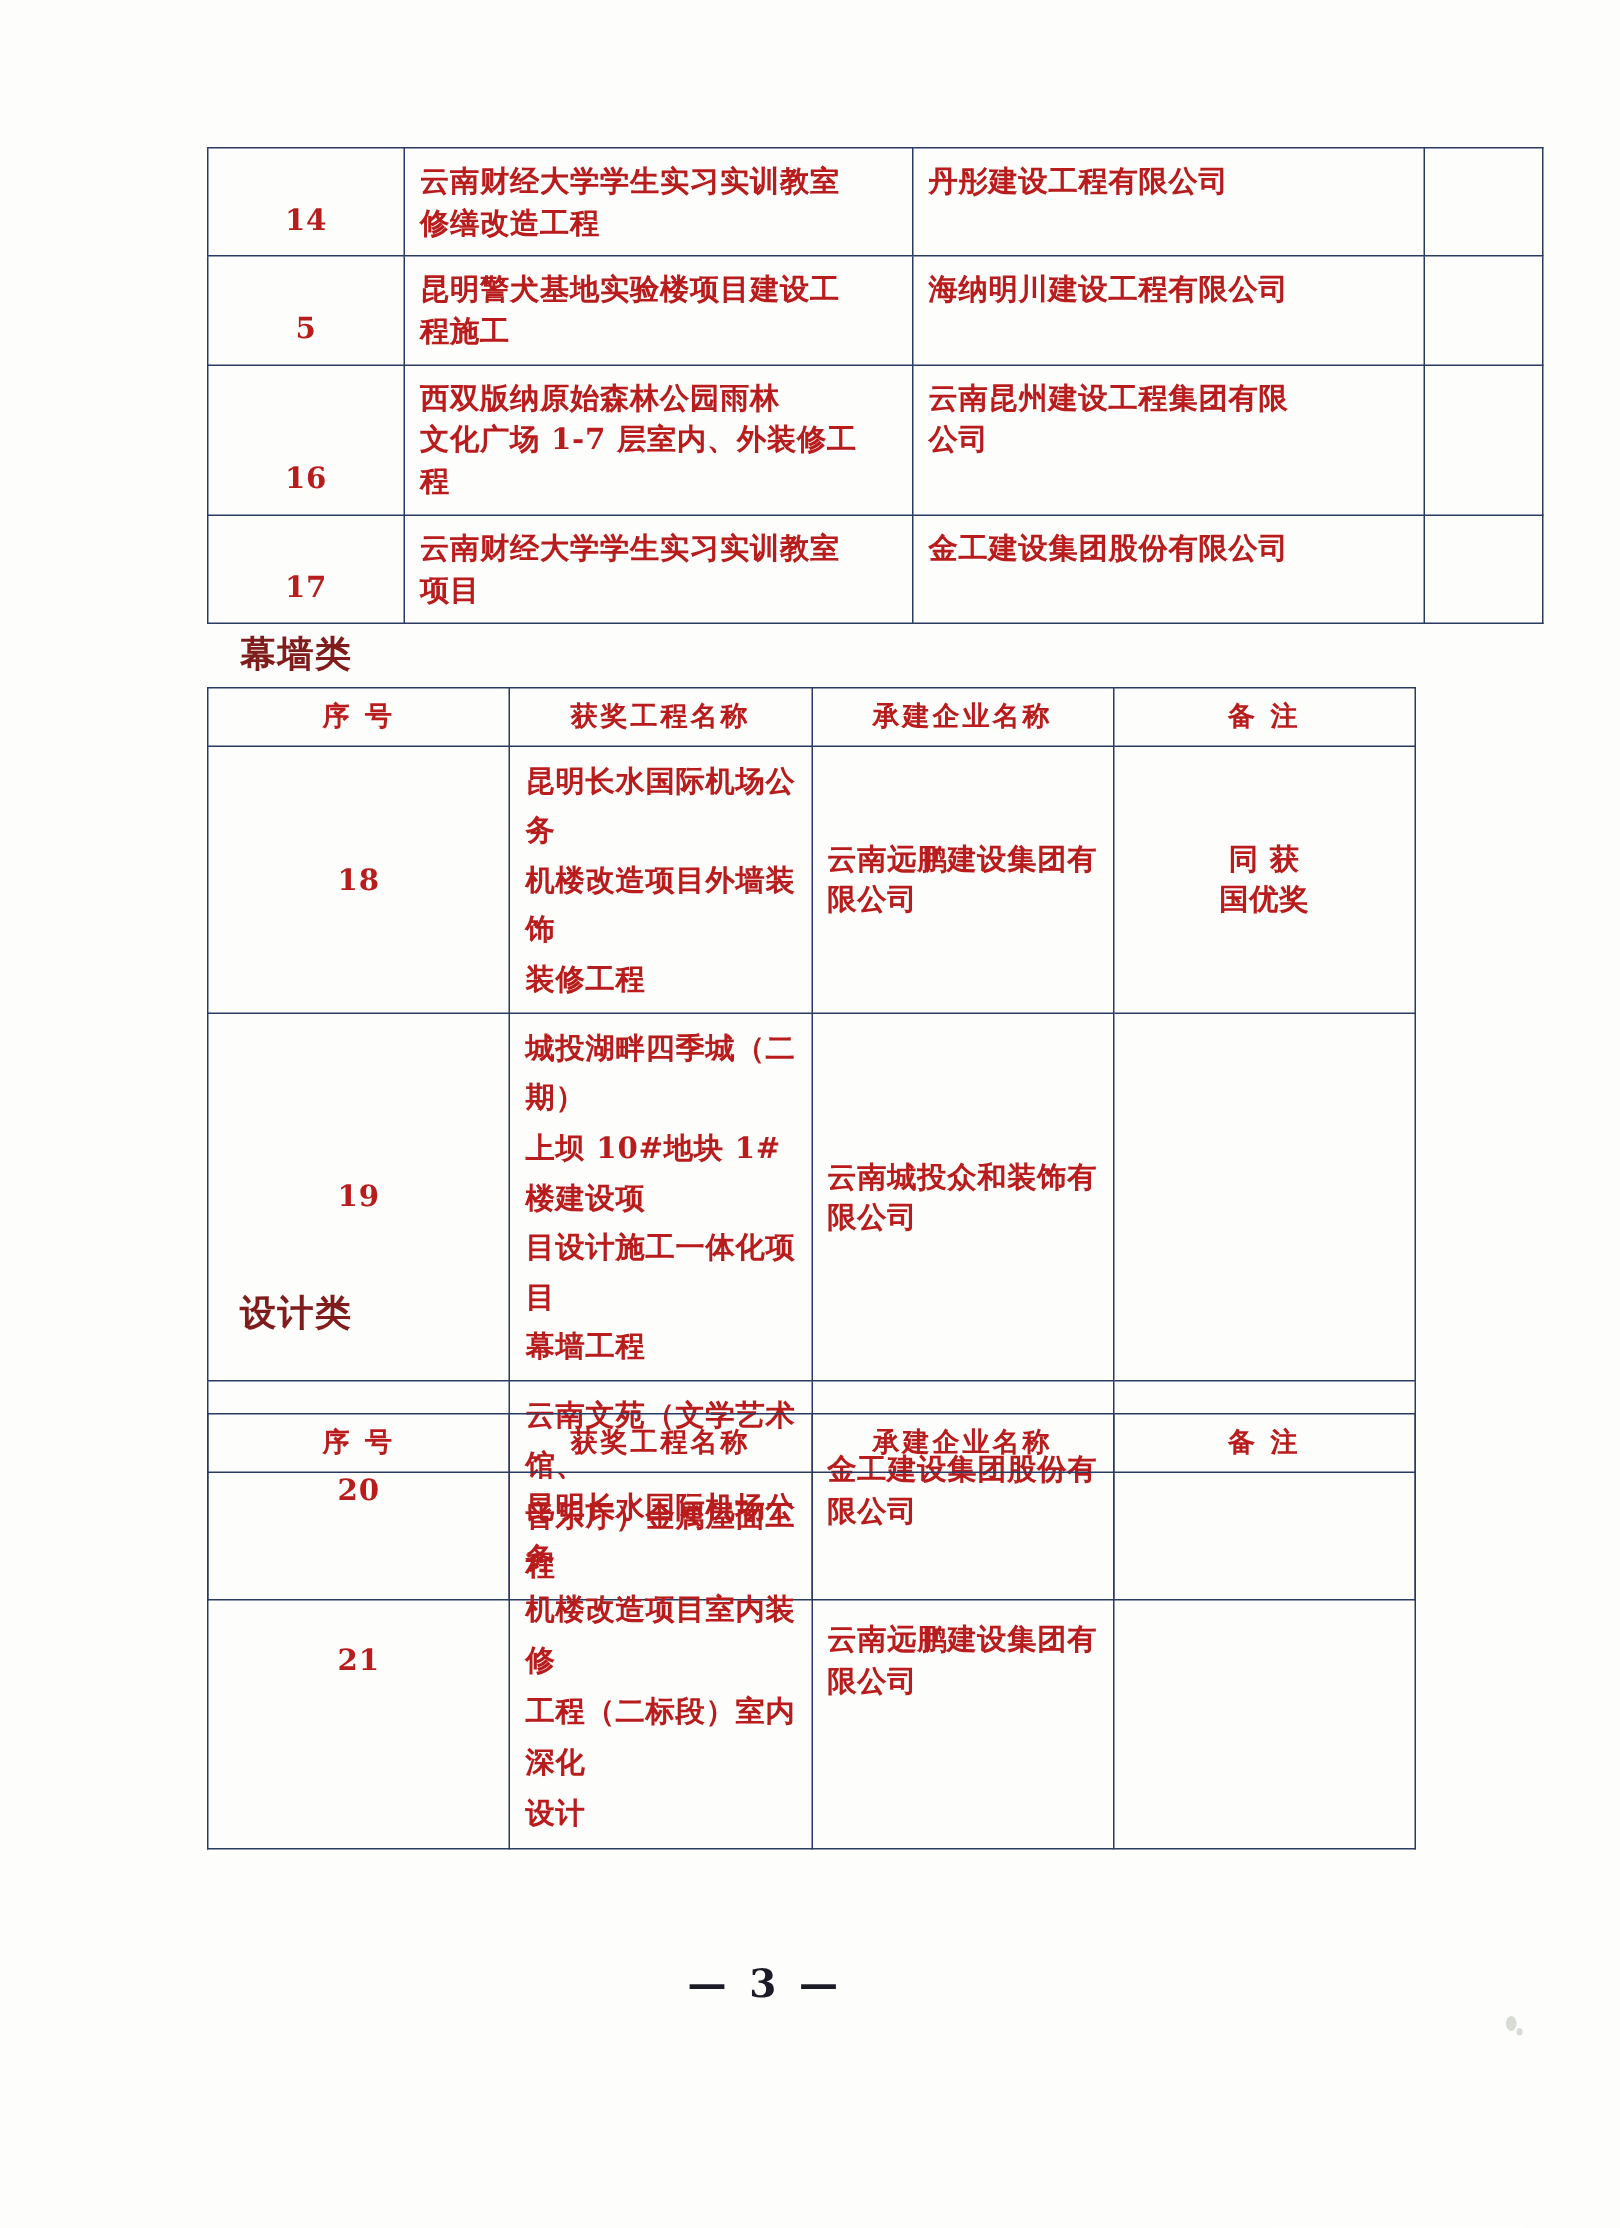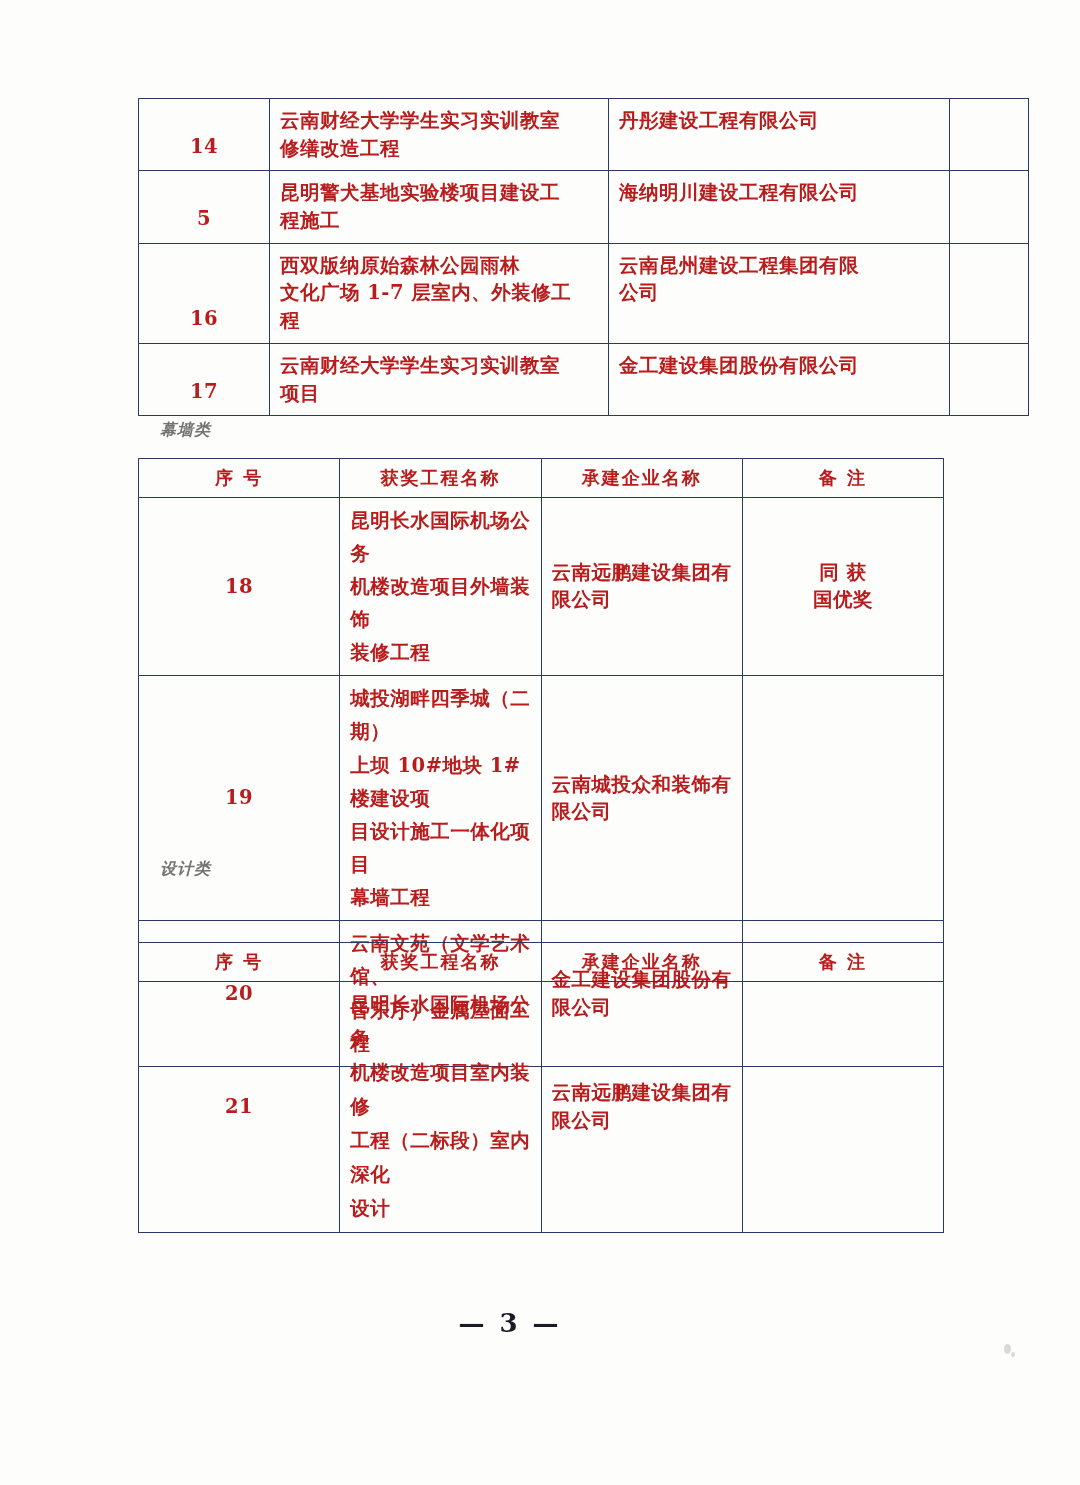--- a/index.html
+++ b/index.html
@@ -69,25 +69,24 @@
   }
   #tbl-continued td { padding: 8px 10px; }
   #tbl-continued .c-num { width: 110px; vertical-align: bottom; padding-bottom: 10px; }
   #tbl-continued .c-name { width: 318px; }
   #tbl-continued .c-comp { width: 320px; vertical-align: top; }
   #tbl-continued .c-note { width: 58px; }
 
   
   .section-caption {
     position: absolute;
-    font-size: 16px;
+    font-size: 24px;
     font-weight: 700;
     letter-spacing: 1px;
-    color: #737373;
-    font-style: italic;
+    color: #7f1d1d;
   }
   #cap-curtain { left: 160px; top: 420px; }
   #cap-design  { left: 160px; top: 859px; }
 
   
   #tbl-curtain {
     left: 138px;
     top: 458px;
     width: 806px;
   }

